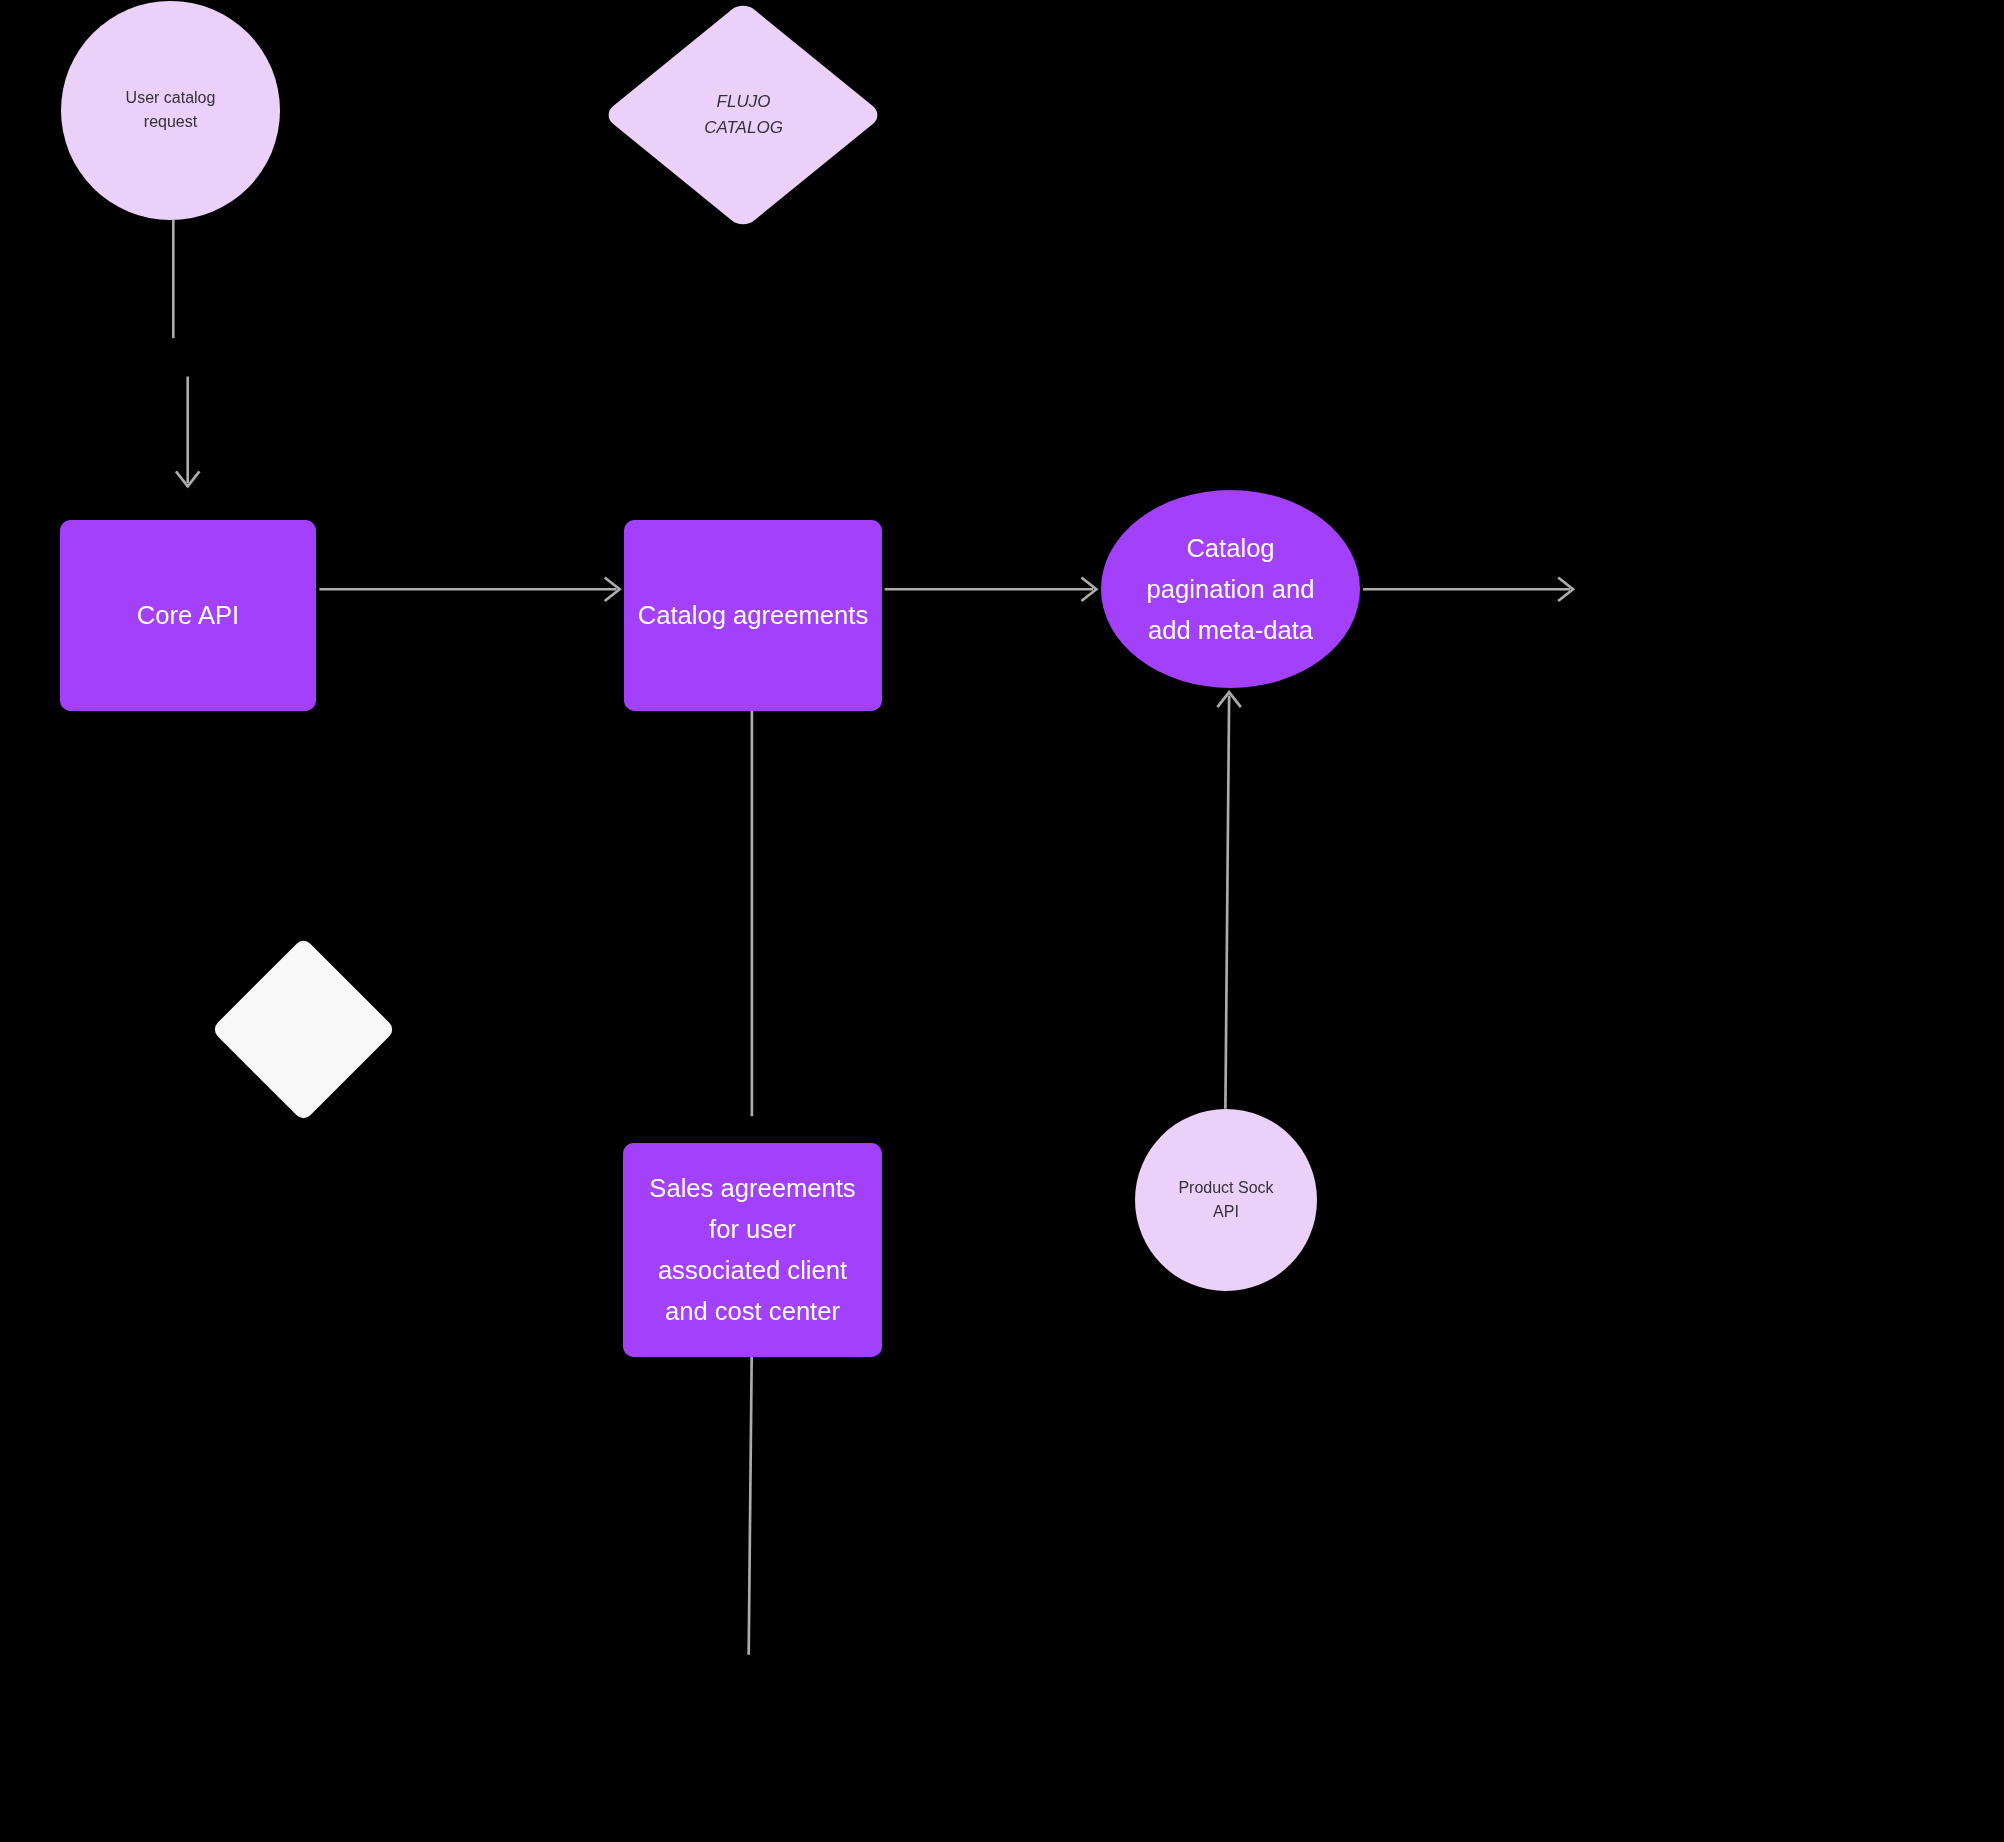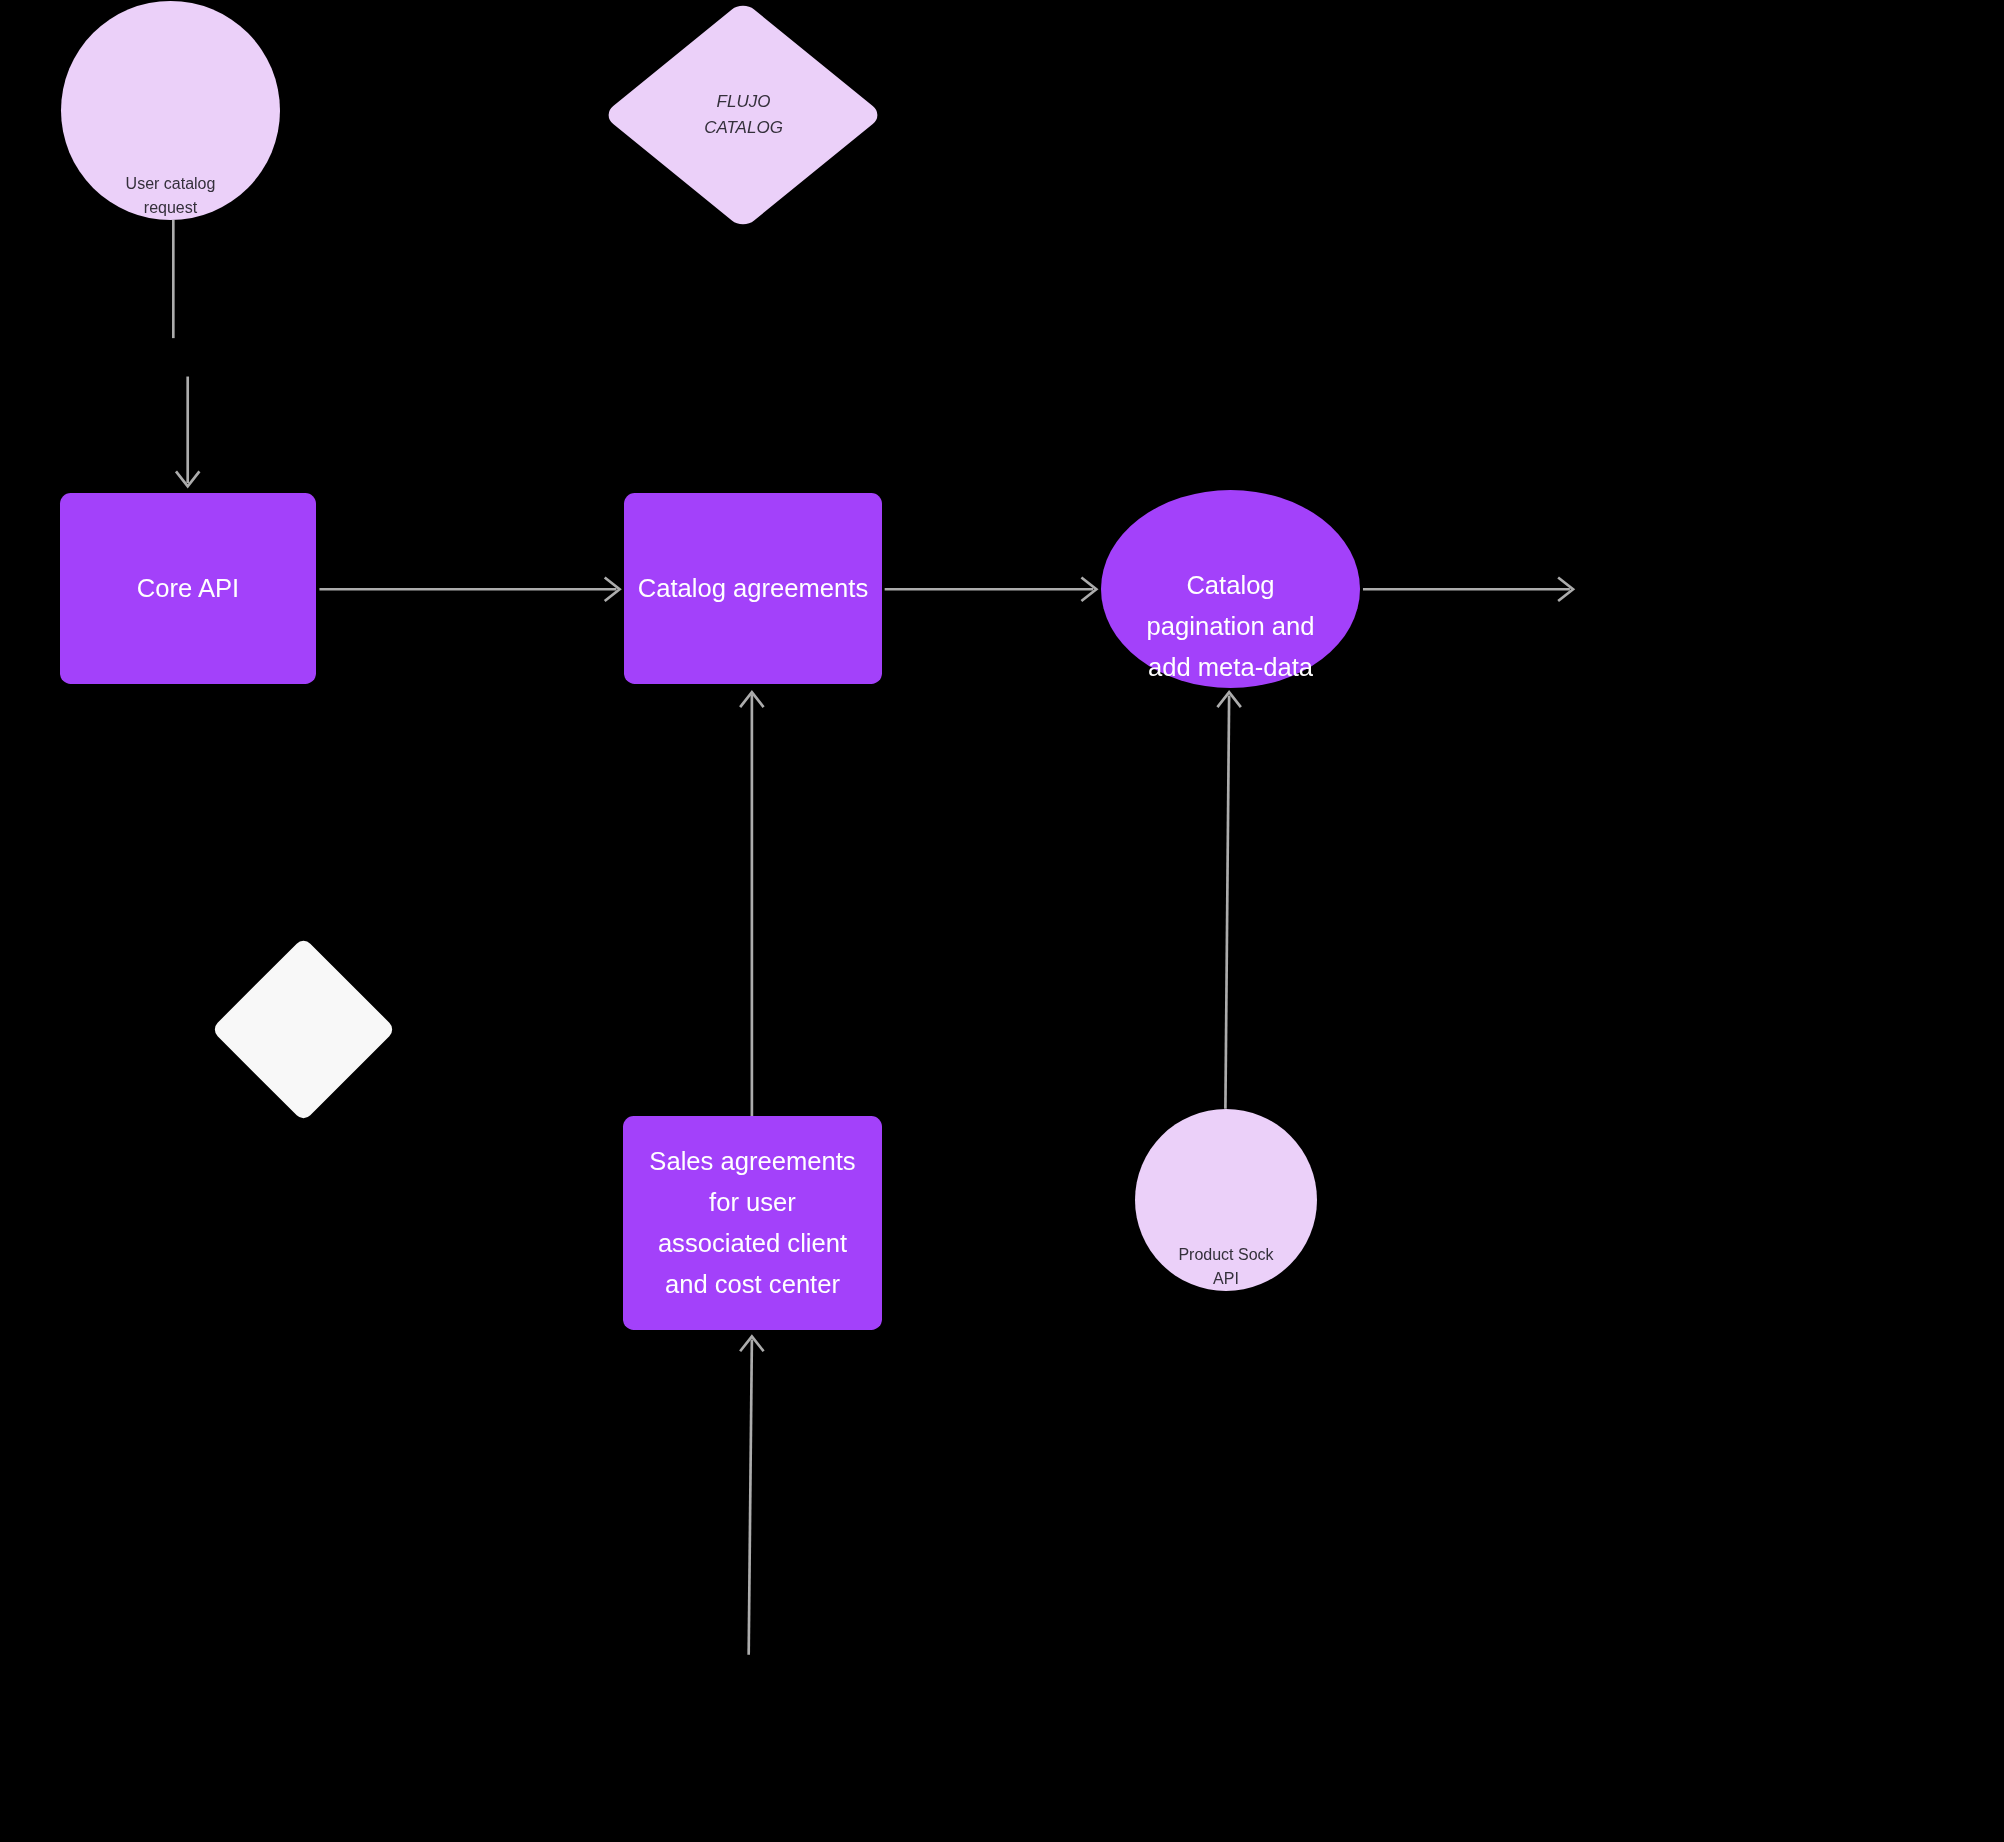--- a/index.html
+++ b/index.html
@@ -17,22 +17,22 @@
     background:var(--bg);
     font-family:"Liberation Sans",sans-serif;
   }
   #stage{position:absolute;left:0;top:0;width:2005px;height:1843px;}
   svg.wires{position:absolute;left:0;top:0;width:2005px;height:1843px;}
   svg.wires path{fill:none;stroke:var(--c-conn);stroke-width:5px;stroke-linejoin:miter;stroke-linecap:butt;}
   .node{
     position:absolute;display:flex;align-items:center;justify-content:center;
     text-align:center;white-space:pre-line;box-sizing:border-box;
   }
-  .circle,.ellipse{border-radius:50%;align-items:flex-end;}
-  .rrect{border-radius:10.7px;}
+  .circle,.ellipse{border-radius:50%;}
+  .rrect{border-radius:10.7px;margin-top:27px;}
   .fill-strong{background:var(--c-strong);}
   .fill-light{background:var(--c-light);}
   .fill-white{background:var(--c-white);}
   .t-strong{color:var(--t-strong);font-size:25.6px;line-height:41px;}
   .t-light{color:var(--t-light);font-size:16px;line-height:24px;}
   .t-flujo{color:var(--t-light);font-size:17px;line-height:25.6px;font-style:italic;}
   .t-out{color:var(--t-light);font-size:17px;line-height:27px;}
   .diamond-outer{position:absolute;transform:scaleX(1.23);}
   .diamond-outer.nosq{transform:none;}
   .diamond-inner{width:100%;height:100%;transform:rotate(45deg);border-radius:12.8px;}

